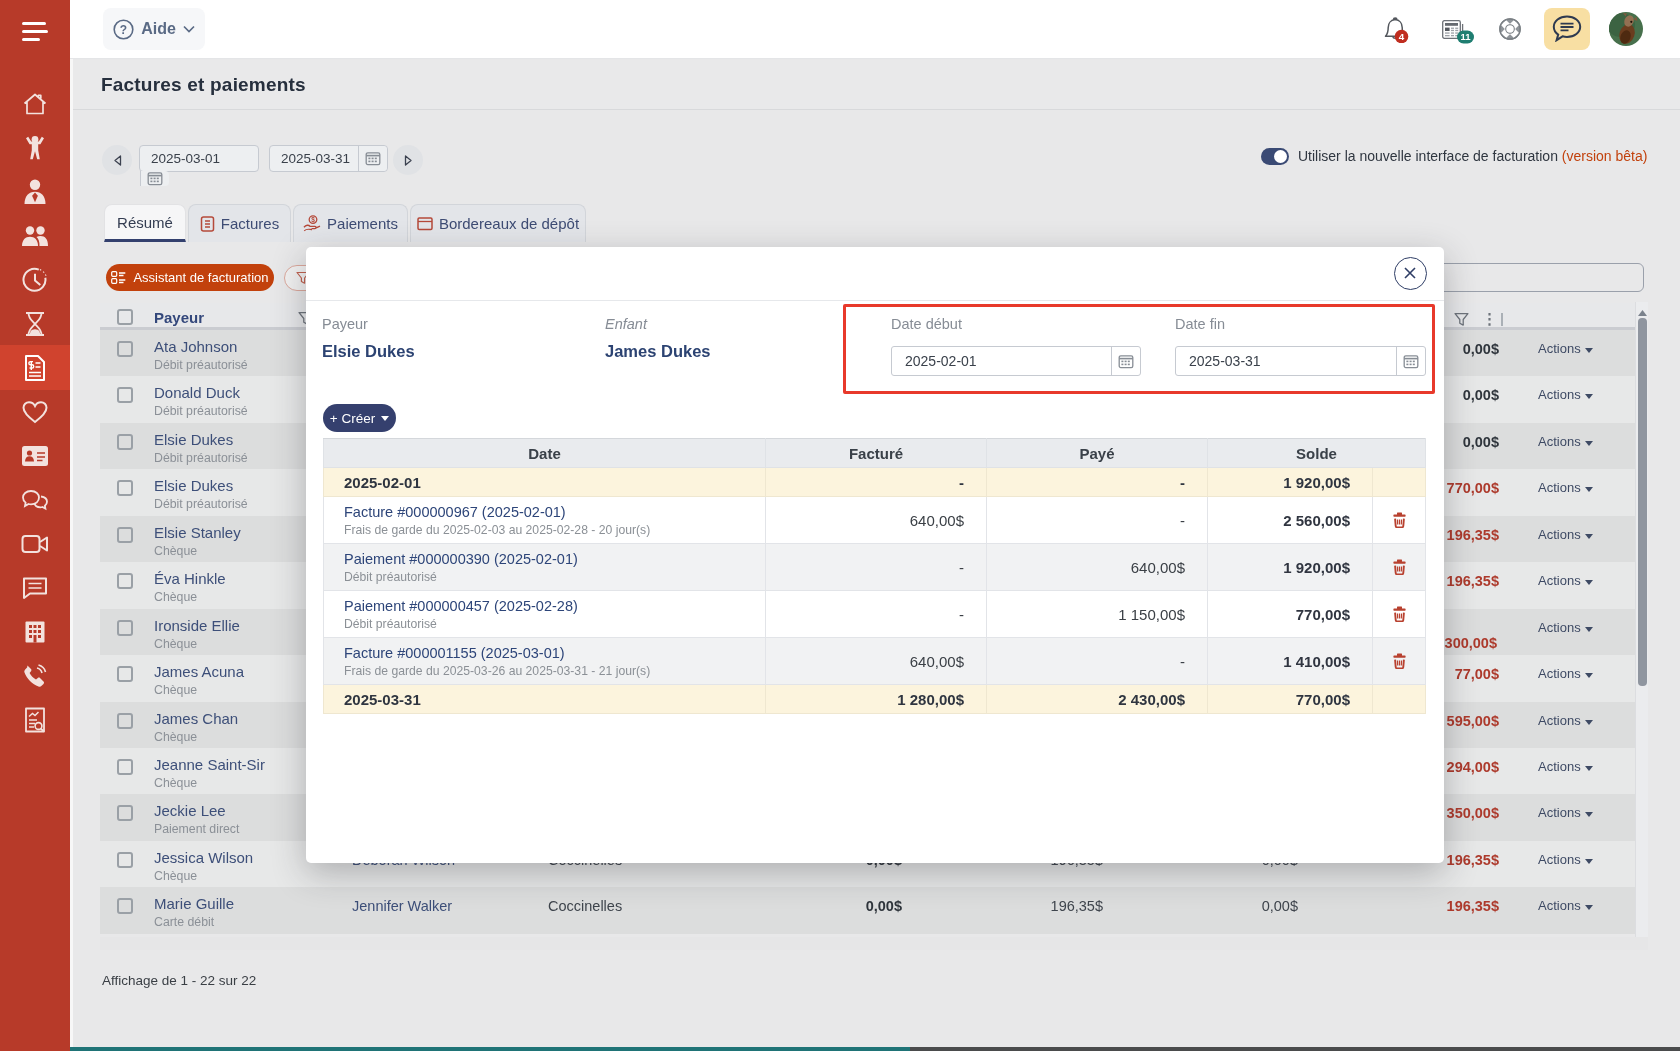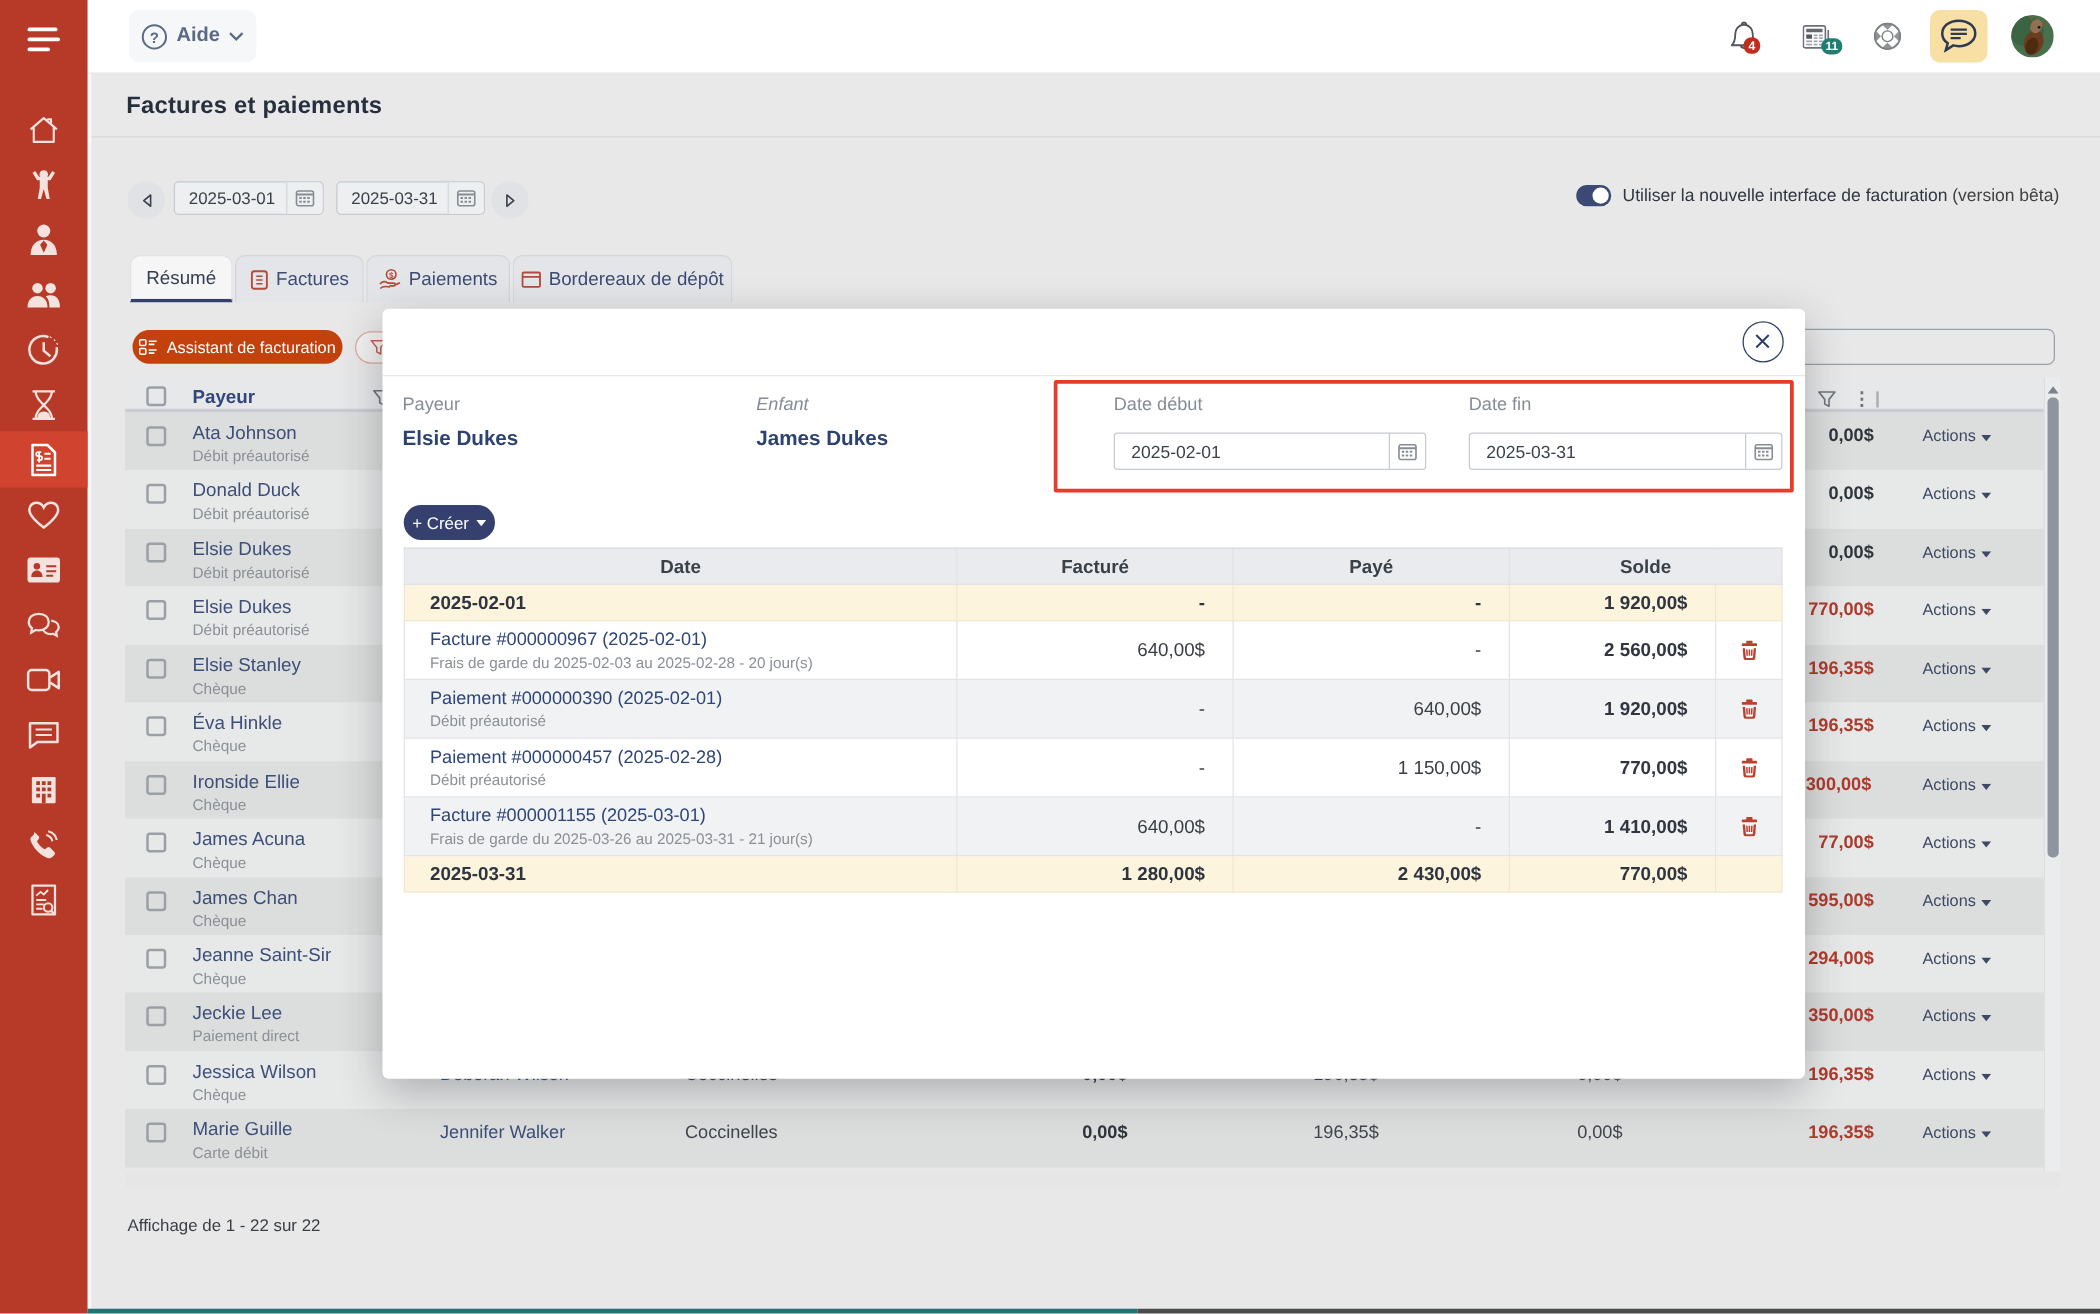--- a/index.html
+++ b/index.html
@@ -26,21 +26,21 @@
 .pagehead h1 { position:absolute; left:28px; top:14px; font-size:19px; font-weight:bold; color:#262f3d; letter-spacing:.2px; }
 
 
 .circbtn { position:absolute; width:30px; height:30px; border-radius:50%; background:#e0e2e5; display:flex; align-items:center; justify-content:center; z-index:4;}
 .dateinp { position:absolute; top:145px; height:27px; background:#edeff1; border:1px solid #c6cad1; border-radius:4px; display:flex; z-index:4;}
 .dateinp .dt { flex:1; font-size:13.5px; color:#3a414b; padding-left:11px; line-height:25px; }
 .dateinp .cal { width:29px; border-left:1px solid #c6cad1; background:#edeff1; border-radius:0 4px 4px 0; display:flex; align-items:center; justify-content:center; }
 .toggle { position:absolute; left:1261px; top:148px; width:28px; height:17px; border-radius:9px; background:#3a4a74; z-index:4;}
 .toggle i { position:absolute; right:2px; top:2px; width:13px; height:13px; background:#fff; border-radius:50%; }
 .toglbl { position:absolute; left:1298px; top:148px; white-space:nowrap; font-size:14px; color:#2f3640; z-index:4;}
-.toglbl em { font-style:normal; color:#404040; }
+.toglbl em { font-style:normal; color:#c2410c; }
 
 
 .tabs { position:absolute; left:104px; top:204px; height:39px; display:flex; z-index:4; }
 .tab { height:38px; border:1px solid #d2d5da; border-bottom:none; border-radius:8px 8px 0 0; background:#e3e5e9; display:flex; align-items:center; justify-content:center; gap:6px; font-size:15px; color:#3e4c74; margin-right:2px; }
 .tab.active { background:#f6f6f7; border-color:#e2e2e4; color:#333c51; border-bottom:3px solid #33406e; font-weight:400; }
 
 
 .assist { position:absolute; left:106px; top:264px; width:168px; height:27px; border-radius:14px; background:#c2410c; color:#fff; display:flex; align-items:center; justify-content:center; gap:7px; font-size:13px; z-index:4; }
 .funpill { position:absolute; left:284px; top:265px; width:48px; height:26px; border-radius:13px; border:1px solid #dba89c; background:#f2f2f2; display:flex; align-items:center; justify-content:flex-start; padding-left:11px; z-index:4; }
 
@@ -98,21 +98,21 @@
 
   <div class="pagehead">
       <h1>Factures et paiements</h1>
     </div>
 
   <div class="circbtn" style="left:102px; top:145px;">
       <svg width="9" height="11" viewBox="0 0 9 11">
         <path d="M7.5 1 L2 5.5 L7.5 10 Z" fill="none" stroke="#3c4250" stroke-width="1.3" stroke-linejoin="round"></path>
       </svg>
     </div>
-  <div class="dateinp" style="left:139px; width:120px;">
+  <div class="dateinp" style="left:139px; width:120px;flex-direction:column;">
       <div class="dt">2025-03-01</div>
       <div class="cal">
         <svg width="16" height="15" viewBox="0 0 16 15">
           <rect x="1.2" y="1.8" width="13.6" height="11.8" rx="1.6" fill="none" stroke="#878d95" stroke-width="1.3"></rect>
           <path d="M1.2 4.6 h13.6" stroke="#878d95" stroke-width="1.6"></path>
           <g fill="#878d95">
             <rect x="3.4" y="6.6" width="2" height="1.6"></rect>
             <rect x="6.6" y="6.6" width="2" height="1.6"></rect>
             <rect x="9.8" y="6.6" width="2" height="1.6"></rect>
             <rect x="3.4" y="9.6" width="2" height="1.6"></rect>
@@ -243,21 +243,21 @@
         <span class="bsub">Chèque</span>
         <span class="bamt red" style="right:149px;">196,35$</span>
         <span class="actions">Actions<svg width="8" height="5" viewBox="0 0 8 5" style="margin-left:4px;">
             <path d="M0 0h8L4 5Z" fill="#3e4a64"></path>
           </svg></span>
       </div>
 <div class="brow odd">
         <div class="cb" style="top:11px;"></div>
         <span class="bname">Ironside Ellie</span>
         <span class="bsub">Chèque</span>
-        <span class="bamt red" style="right:151px;">300,00$</span>
+        <span class="bamt red" style="right:151px;margin-top:15px;">300,00$</span>
         <span class="actions">Actions<svg width="8" height="5" viewBox="0 0 8 5" style="margin-left:4px;">
             <path d="M0 0h8L4 5Z" fill="#3e4a64"></path>
           </svg></span>
       </div>
 <div class="brow even">
         <div class="cb" style="top:11px;"></div>
         <span class="bname">James Acuna</span>
         <span class="bsub">Chèque</span>
         <span class="bamt red" style="right:149px;">77,00$</span>
         <span class="actions">Actions<svg width="8" height="5" viewBox="0 0 8 5" style="margin-left:4px;">

